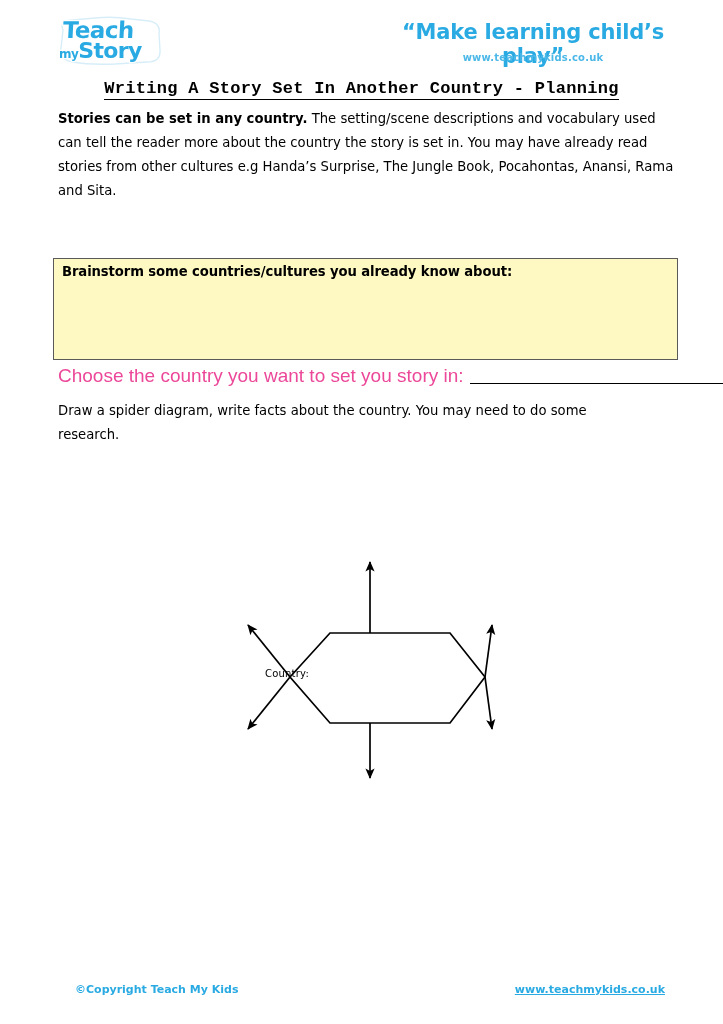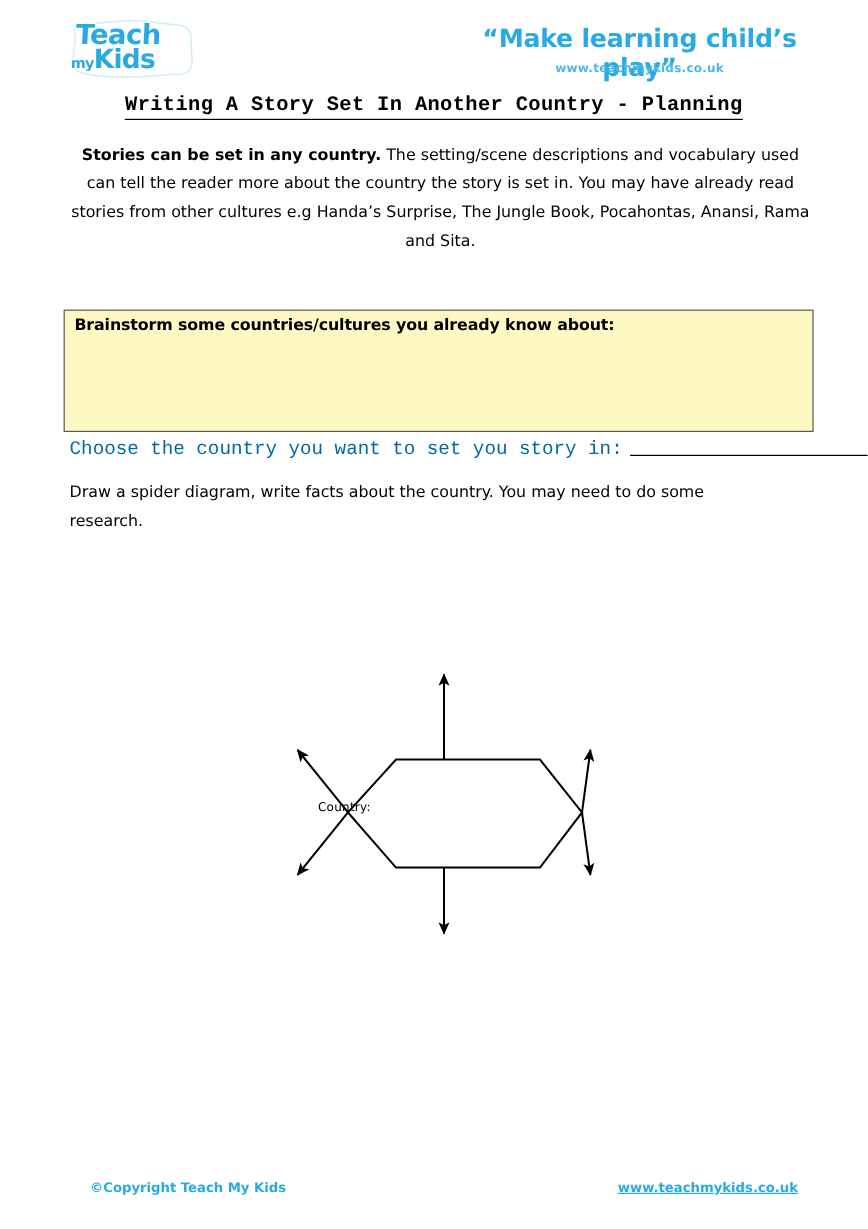--- a/index.html
+++ b/index.html
@@ -122,23 +122,22 @@
   
   .para {
     position: absolute;
     font-family: "DejaVu Sans", sans-serif;
     font-size: 13.2px;
     line-height: 24px;
     color: #000;
   }
   .para-intro {
     left: 58px;
-    top: 118px;
+    top: 107px;
     width: 618px;
-    text-align: center;
   }
   .para-intro b {
     font-weight: bold;
   }
   .para-use {
     left: 58px;
     top: 225px;
     width: 618px;
   }
   .para-draw {
@@ -168,23 +167,23 @@
     color: #000;
     letter-spacing: -0.1px;
   }
 
   
   .choose-line {
     position: absolute;
     left: 58px;
     top: 365px;
     width: 620px;
-    font-family: Liberation Mono, monospace;
-    font-size: 16px;
-    color: #0369a1;
+    font-family: Liberation Sans, sans-serif;
+    font-size: 19px;
+    color: #ec4899;
     white-space: nowrap;
   }
   .choose-blank {
     display: inline-block;
     width: 270px;
     border-bottom: 1.6px solid #000;
     margin-left: 6px;
     vertical-align: -2px;
     height: 12px;
   }
@@ -247,21 +246,21 @@
 
     <div class="logo">
       <svg class="logo-sticker" viewBox="0 0 108 50" xmlns="http://www.w3.org/2000/svg">
         <path d="M8,14 Q4,4 18,4 L40,2 Q58,0 76,3 L94,5 Q106,7 104,18 L105,34
                  Q106,46 92,46 L60,48 Q34,49 18,46 Q4,44 6,32 Z" fill="#ffffff" stroke="#d7eef9" stroke-width="1.4"></path>
       </svg>
       <div class="logo-line1">
         <span>Teach</span>
       </div>
       <div class="logo-line2">
-        <span class="small">my</span><span>Kids</span>
+        <span class="small">my</span><span>Story</span>
       </div>
     </div>
 
     <div class="tagline">“Make learning child’s play”</div>
     <div class="header-url">www.teachmykids.co.uk</div>
   </div>
 
   <div class="title">
     <span>Writing A Story Set In Another Country - Planning</span>
   </div>

